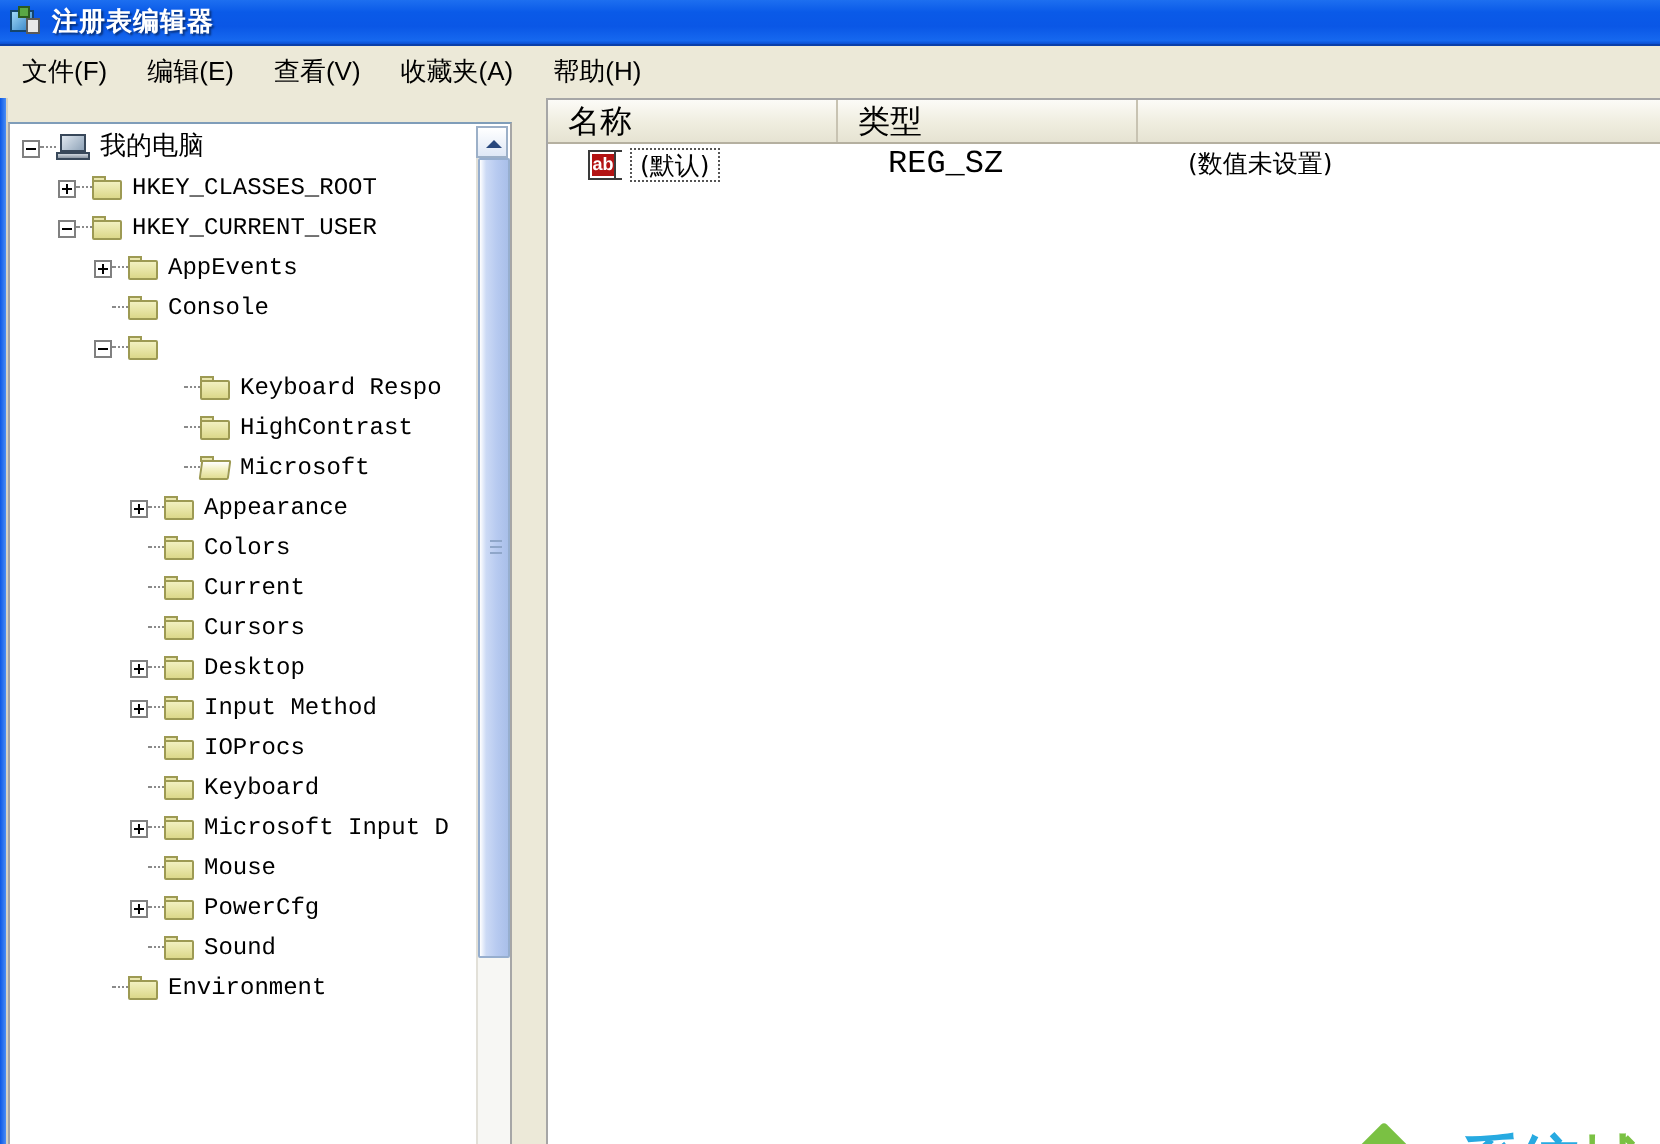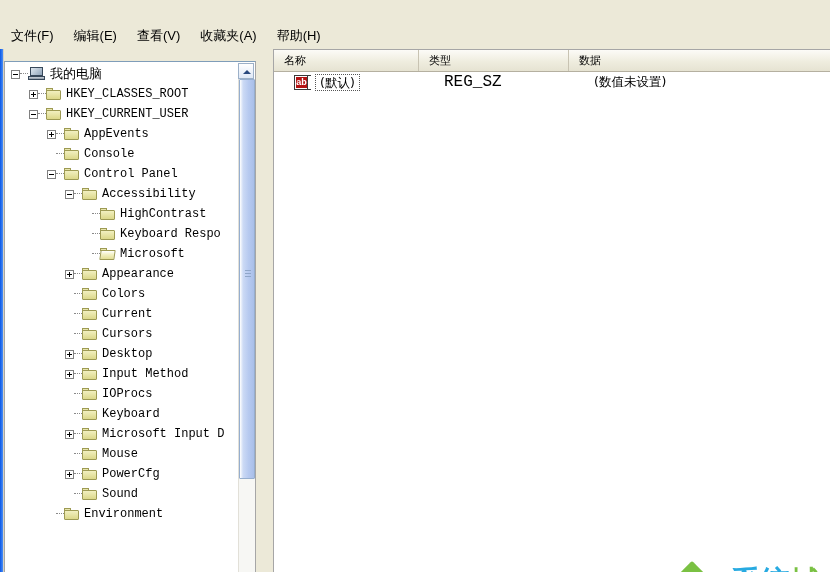--- a/index.html
+++ b/index.html
@@ -132,21 +132,21 @@
     overflow:hidden;
   }
   .lheader{
     position:absolute;left:0;top:0;width:557px;height:21px;
     background:linear-gradient(to bottom,#fcfbf7 0%,#efeddf 55%,#e6e3d2 100%);
     border-bottom:1px solid #b5b0a0;
     display:flex;
   }
   .lh-cell{
     position:relative;height:21px;line-height:21px;
-    font-family:"DejaVu Sans","Liberation Sans",sans-serif;font-size:11px;color:#000;
+    font-family:"DejaVu Sans","Liberation Sans",sans-serif;font-size:16px;color:#000;
     padding-left:10px;box-sizing:border-box;
     border-right:1px solid #c8c3b2;
   }
   .lh-cell.c1{width:145px;}
   .lh-cell.c2{width:150px;}
   .lh-cell.c3{width:262px;border-right:none;}
 
   .lrow{
     position:absolute;left:14px;top:21px;width:608px;height:22px;display:flex;align-items:flex-end;
   }
@@ -178,20 +178,28 @@
     font-family:"DejaVu Sans","Liberation Sans",sans-serif;
     font-size:29px;font-weight:bold;color:#27aae1;letter-spacing:1px;line-height:32px;
   }
   .wm .wm-cn em{font-style:normal;color:#7ac143;}
 </style>
 </head>
 <body>
 
 <div class="window">
 
+  <div class="titlebar">
+    <div class="tb-icon">
+      <div class="s1"></div>
+        <div class="s2"></div>
+        <div class="s3"></div>
+    </div>
+    <div class="tb-text">注册表编辑器</div>
+  </div>
 
   <div class="menubar">
     <div class="menu-item">文件(F)</div>
     <div class="menu-item">编辑(E)</div>
     <div class="menu-item">查看(V)</div>
     <div class="menu-item">收藏夹(A)</div>
     <div class="menu-item">帮助(H)</div>
   </div>
 
   <div class="client">
@@ -251,51 +259,40 @@
             <div class="tlabel">Console</div>
           </div>
           <div class="trow">
             <div class="spacer" style="width: 42px;"></div>
             <div class="tbox"></div>
             <div class="dash"></div>
             <div class="folder">
               <div class="ftab"></div>
               <div class="fbody"></div>
             </div>
-            <div class="tlabel">Control Panel</div>
-          </div>
-          <div class="trow">
-            <div class="spacer" style="width: 60px;"></div>
-            <div class="tbox"></div>
-            <div class="dash"></div>
-            <div class="folder">
-              <div class="ftab"></div>
-              <div class="fbody"></div>
-            </div>
-            <div class="tlabel">Accessibility</div>
           </div>
           <div class="trow">
             <div class="spacer" style="width: 78px;"></div>
             <div class="tbox none"></div>
             <div class="dash"></div>
             <div class="folder">
               <div class="ftab"></div>
               <div class="fbody"></div>
             </div>
+            <div class="tlabel">Keyboard Respo</div>
+          </div>
+          <div class="trow">
+            <div class="spacer" style="width: 78px;"></div>
+            <div class="tbox none"></div>
+            <div class="dash"></div>
+            <div class="folder">
+              <div class="ftab"></div>
+              <div class="fbody"></div>
+            </div>
             <div class="tlabel">HighContrast</div>
-          </div>
-          <div class="trow">
-            <div class="spacer" style="width: 78px;"></div>
-            <div class="tbox none"></div>
-            <div class="dash"></div>
-            <div class="folder">
-              <div class="ftab"></div>
-              <div class="fbody"></div>
-            </div>
-            <div class="tlabel">Keyboard Respo</div>
           </div>
           <div class="trow">
             <div class="spacer" style="width: 78px;"></div>
             <div class="tbox none"></div>
             <div class="dash"></div>
             <div class="folder open">
               <div class="ftab"></div>
               <div class="fbody"></div>
             </div>
             <div class="tlabel">Microsoft</div>
@@ -449,21 +446,20 @@
     </div>
 
     <div class="splitter">
       <div class="grip"></div>
     </div>
 
     <div class="listpane">
       <div class="lheader">
         <div class="lh-cell c1">名称</div>
         <div class="lh-cell c2">类型</div>
-        <div class="lh-cell c3">数据</div>
       </div>
 
       <div class="lrow">
         <div class="cell n">
           <div class="abicon">
             <span>ab</span>
           </div>
           <div class="namebox">(默认)</div>
         </div>
         <div class="cell t">REG_SZ</div>

